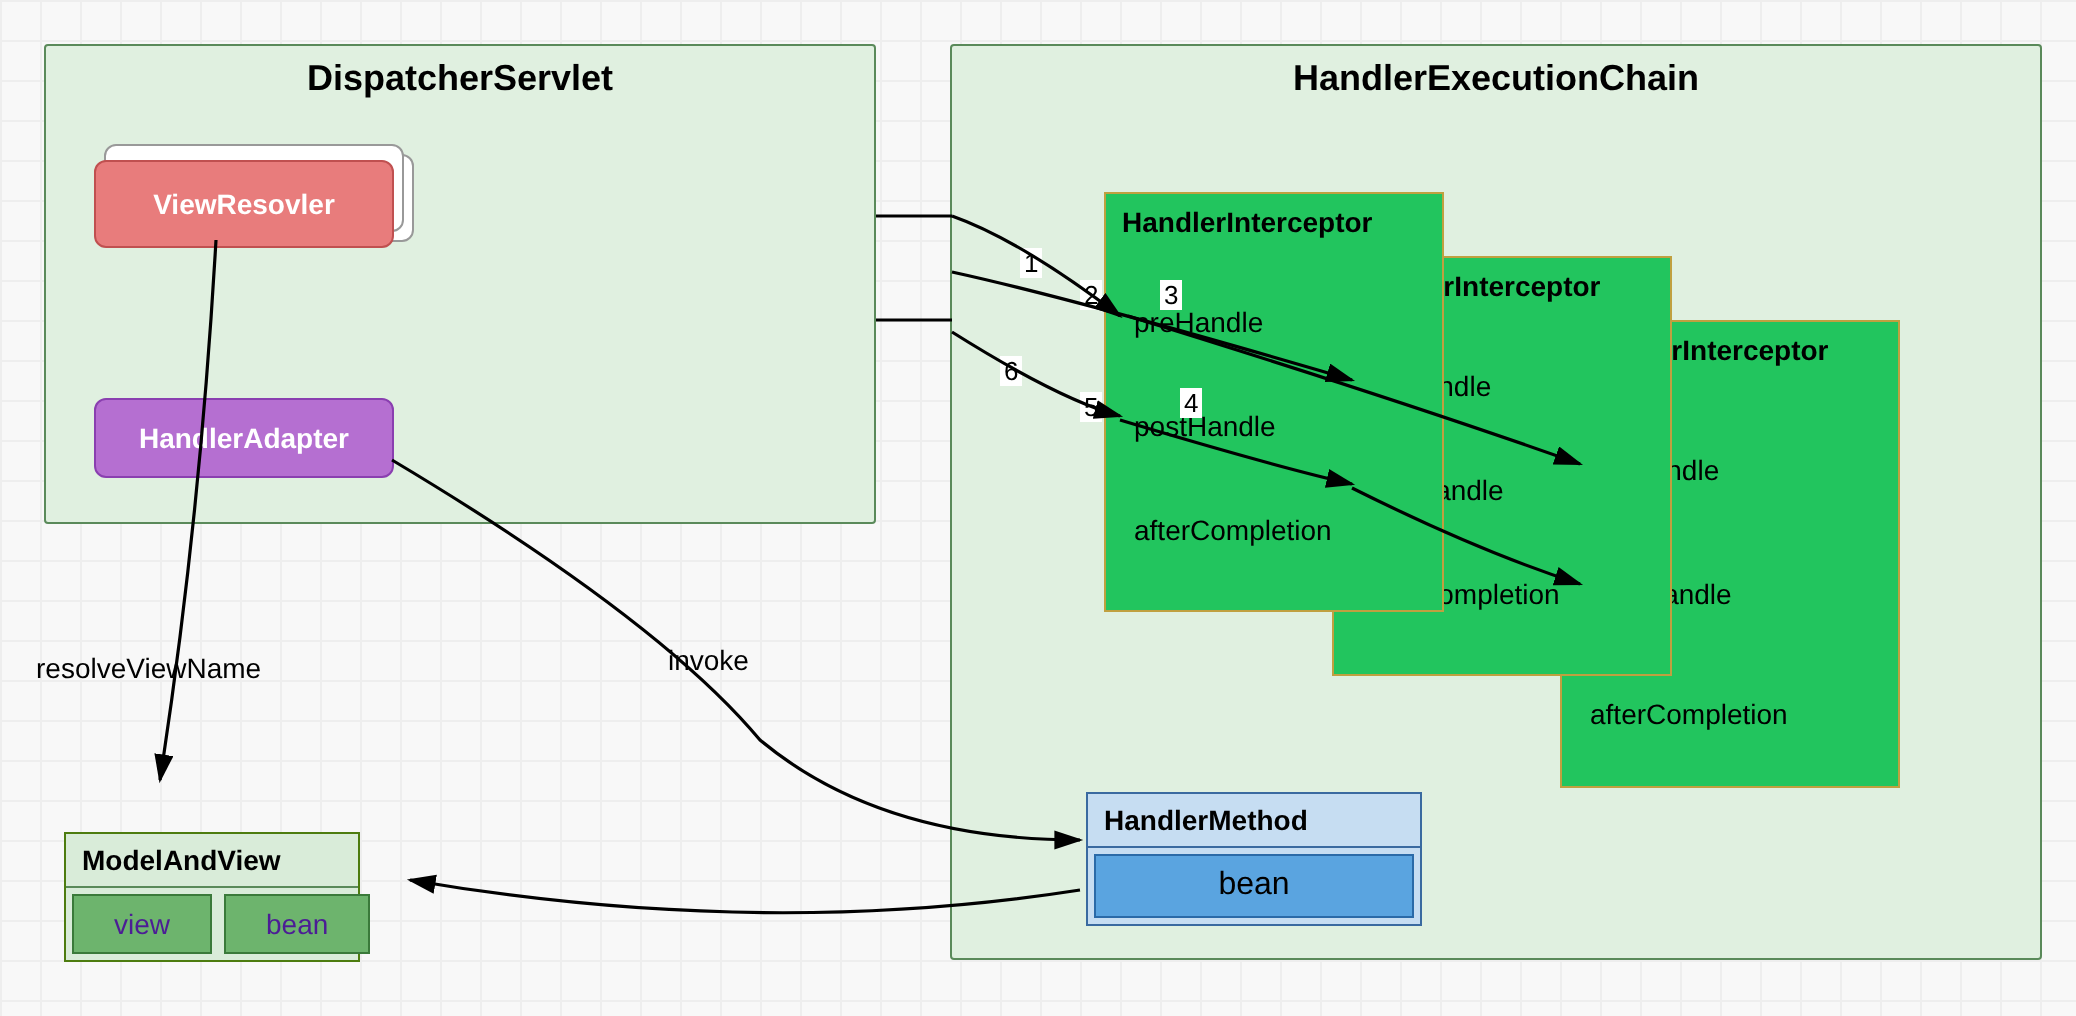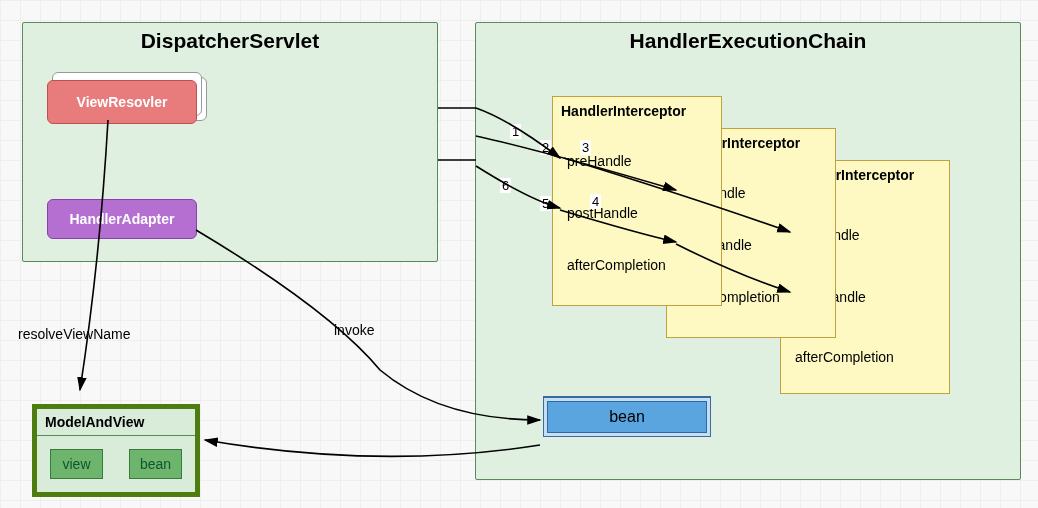--- a/index.html
+++ b/index.html
@@ -29,21 +29,21 @@
     }
     .handler-exec-chain {
       left: 475px;
       top: 22px;
       width: 546px;
       height: 458px;
     }
     .title {
       text-align: center;
       font-weight: bold;
-      font-size: 21px;
+      font-size: 18px;
       padding: 6px 0 10px 0;
     }
     .stack {
       position: absolute;
     }
     .stack-card {
       position: absolute;
       border-radius: 6px;
       border: 1px solid #999;
       background: #fff;
@@ -67,21 +67,21 @@
       color: #fff;
       font-weight: bold;
       border-radius: 6px;
       display: flex;
       align-items: center;
       justify-content: center;
       font-size: 14px;
     }
     .interceptor-card {
       position: absolute;
-      background: #fef9c3;
+      background: #22c55e;
       border: 1px solid #c0a040;
       width: 170px;
       height: 230px;
     }
     .interceptor-card .hdr {
       font-weight: bold;
       padding: 6px 8px;
       font-size: 14px;
     }
     .interceptor-card .method {
@@ -91,43 +91,43 @@
     }
     .m-pre { top: 56px; }
     .m-post { top: 108px; }
     .m-after { top: 160px; text-align: center; }
     .interceptor-card.c3 .m-pre { top: 66px; }
     .interceptor-card.c3 .m-post { top: 128px; }
     .interceptor-card.c3 .m-after { top: 188px; }
     .mav-box {
       position: absolute;
       left: 32px;
-      top: 404px;
-      width: 168px;
-      border: 5px solid #4d7c0f;
+      top: 416px;
+      width: 148px;
+      border: 1px solid #4d7c0f;
       background: #d9ecd9;
     }
     .mav-box .hdr {
       font-weight: bold;
       padding: 5px 8px;
       font-size: 14px;
     }
     .mav-row {
       display: flex;
       border-top: 1px solid #5a8a5a;
     }
     .mav-cell {
       flex: 1;
       background: #6db46d;
       border: 1px solid #3a7a3a;
-      color: #14532d;
-      text-align: center;
-      padding: 6px 9px;
-      font-size: 14px;
-      margin: 13px;
+      color: #4c1d95;
+      text-align: center;
+      padding: 6px 20px;
+      font-size: 14px;
+      margin: 3px;
     }
     .hm-box {
       position: absolute;
       left: 543px;
       top: 396px;
       width: 168px;
       border: 1px solid #3a6aa0;
       background: #c6ddf2;
     }
     .hm-box .hdr {
@@ -211,20 +211,21 @@
 
 <div class="mav-box">
   <div class="hdr">ModelAndView</div>
   <div class="mav-row">
     <div class="mav-cell">view</div>
     <div class="mav-cell">bean</div>
   </div>
 </div>
 
 <div class="hm-box">
+  <div class="hdr">HandlerMethod</div>
   <div class="hm-row">
     <div class="hm-cell">bean</div>
   </div>
 </div>
 
 <div class="label" style="left:18px; top:326px;">resolveViewName</div>
 <div class="label" style="left:334px; top:322px;">invoke</div>
 
 <div class="num-label" style="left:510px; top:124px;">1</div>
 <div class="num-label" style="left:540px; top:140px;">2</div>

